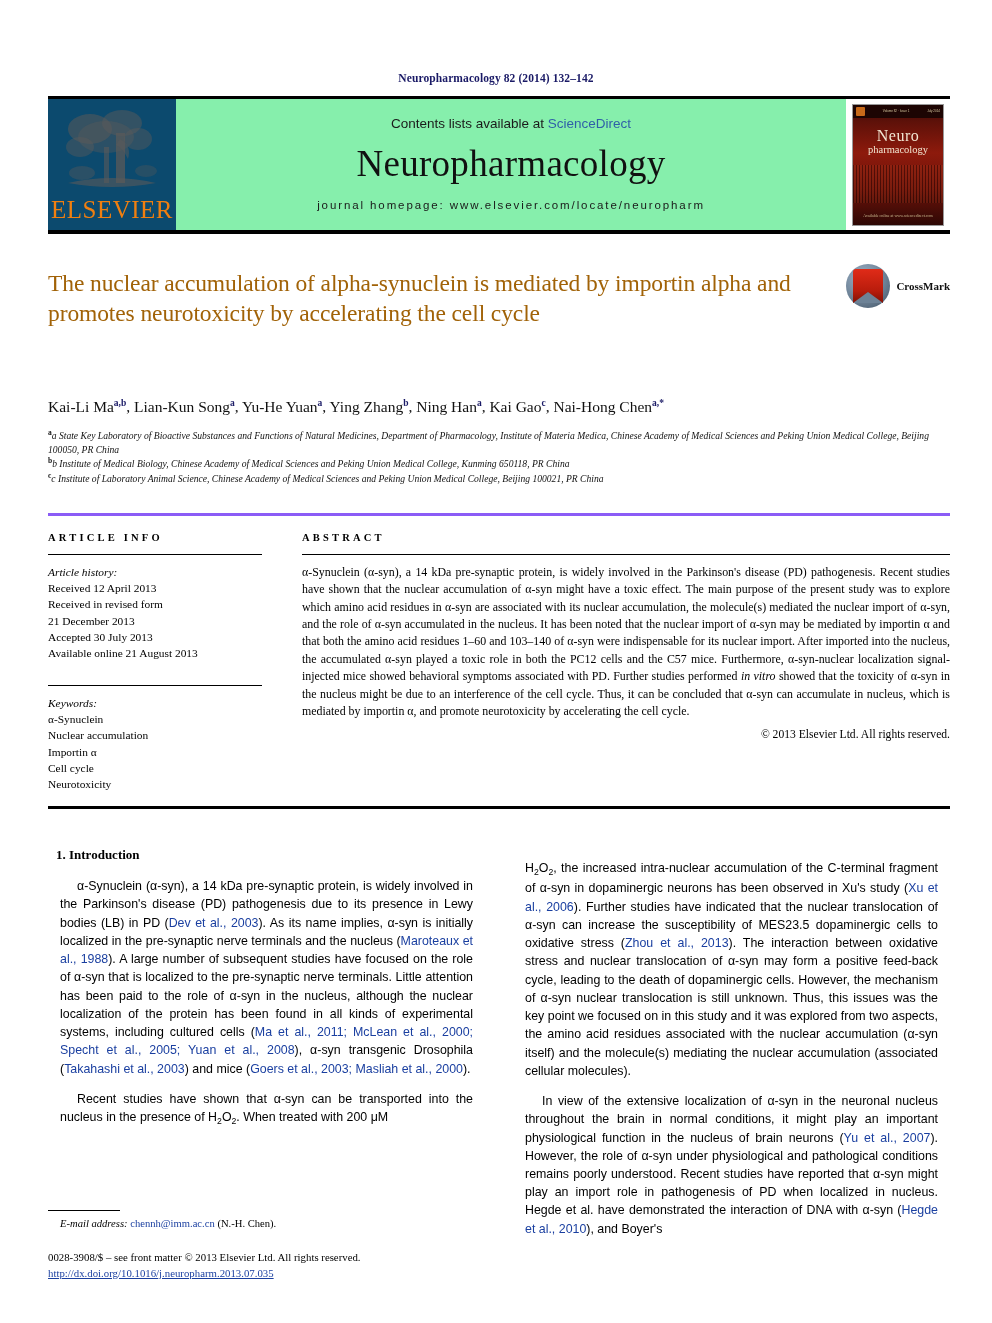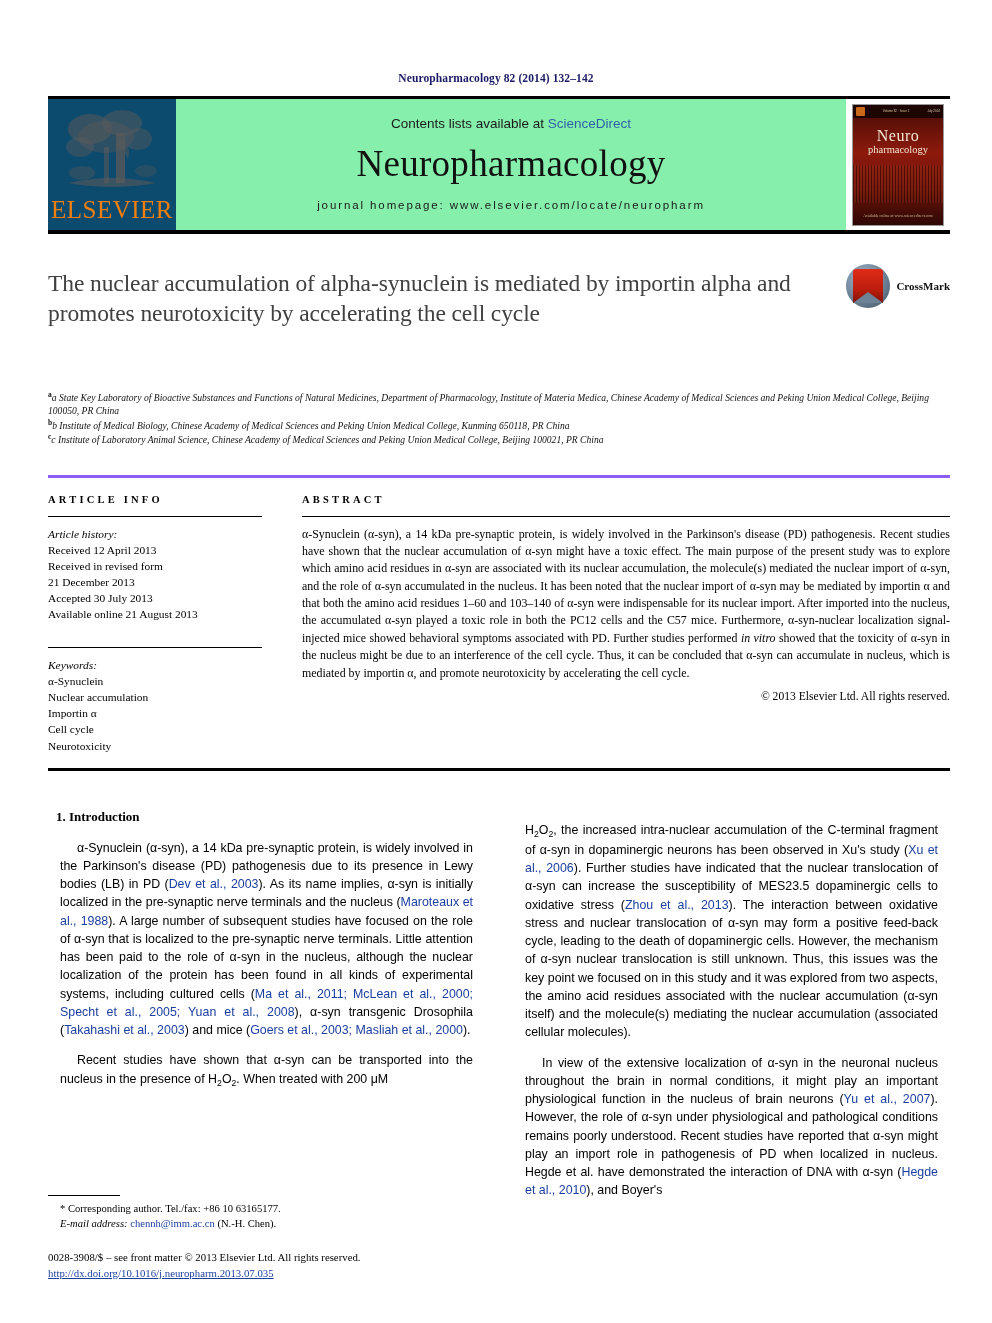--- a/index.html
+++ b/index.html
@@ -139,21 +139,21 @@
   .title-area {
     margin: 34px 42px 0 48px;
     position: relative;
     min-height: 112px;
   }
   .article-title {
     font-family: "Liberation Serif", serif;
     font-size: 23.5px;
     line-height: 1.28;
     font-weight: normal;
-    color: #404040;
+    color: #a16207;
     margin: 0;
     padding-right: 110px;
     letter-spacing: -0.1px;
   }
   .crossmark {
     position: absolute;
     top: -4px; right: 0;
     display: flex; align-items: center; gap: 6px;
   }
   .crossmark-badge {
@@ -361,20 +361,21 @@
   <div class="title-area">
     <h1 class="article-title">The nuclear accumulation of alpha-synuclein is mediated by importin alpha and promotes neurotoxicity by accelerating the cell cycle</h1>
     <div class="crossmark">
       <div class="crossmark-badge">
         <div class="crossmark-inner"></div>
       </div>
       <div class="crossmark-text">CrossMark</div>
     </div>
   </div>
 
+  <div class="authors">Kai-Li Ma<sup>a,b</sup>, Lian-Kun Song<sup>a</sup>, Yu-He Yuan<sup>a</sup>, Ying Zhang<sup>b</sup>, Ning Han<sup>a</sup>, Kai Gao<sup>c</sup>, Nai-Hong Chen<sup>a,*</sup></div>
 
   <div class="affiliations">
     <span class="aff"><sup>a</sup><span>a State Key Laboratory of Bioactive Substances and Functions of Natural Medicines, Department of Pharmacology, Institute of Materia Medica, Chinese Academy of Medical Sciences and Peking Union Medical College, Beijing 100050, PR China</span></span>
     <span class="aff"><sup>b</sup><span>b Institute of Medical Biology, Chinese Academy of Medical Sciences and Peking Union Medical College, Kunming 650118, PR China</span></span>
     <span class="aff"><sup>c</sup><span>c Institute of Laboratory Animal Science, Chinese Academy of Medical Sciences and Peking Union Medical College, Beijing 100021, PR China</span></span>
   </div>
 
   <div class="info-abstract">
 
     <div class="col-info">
@@ -416,21 +417,20 @@
     </div>
     <div class="bcol right">
       <p class="para noindent">H<sub>2</sub>O<sub>2</sub>, the increased intra-nuclear accumulation of the C-terminal fragment of α-syn in dopaminergic neurons has been observed in Xu's study (<span style="color:#1a3fa0">Xu et al., 2006</span>). Further studies have indicated that the nuclear translocation of α-syn can increase the susceptibility of MES23.5 dopaminergic cells to oxidative stress (<span style="color:#1a3fa0">Zhou et al., 2013</span>). The interaction between oxidative stress and nuclear translocation of α-syn may form a positive feed-back cycle, leading to the death of dopaminergic cells. However, the mechanism of α-syn nuclear translocation is still unknown. Thus, this issues was the key point we focused on in this study and it was explored from two aspects, the amino acid residues associated with the nuclear accumulation (α-syn itself) and the molecule(s) mediating the nuclear accumulation (associated cellular molecules).</p>
       <p class="para">In view of the extensive localization of α-syn in the neuronal nucleus throughout the brain in normal conditions, it might play an important physiological function in the nucleus of brain neurons (<span style="color:#1a3fa0">Yu et al., 2007</span>). However, the role of α-syn under physiological and pathological conditions remains poorly understood. Recent studies have reported that α-syn might play an import role in pathogenesis of PD when localized in nucleus. Hegde et al. have demonstrated the interaction of DNA with α-syn (<span style="color:#1a3fa0">Hegde et al., 2010</span>), and Boyer's</p>
     </div>
   </div>
 
   <div class="footnote-wrap">
     <div class="footnote-rule"></div>
     <div class="footnote">
-      <span class="ind">* Corresponding author. Tel./fax: +86 10 63165177.</span>
       <span class="ind"><span class="em">E-mail address:</span> <span class="email">chennh@imm.ac.cn</span> <span>(N.-H. Chen).</span></span>
     </div>
     <div class="footer-block">
       <span>0028-3908/$ – see front matter © 2013 Elsevier Ltd. All rights reserved.</span>
       <span class="doi">http://dx.doi.org/10.1016/j.neuropharm.2013.07.035</span>
     </div>
   </div>
 
 </div>
 

